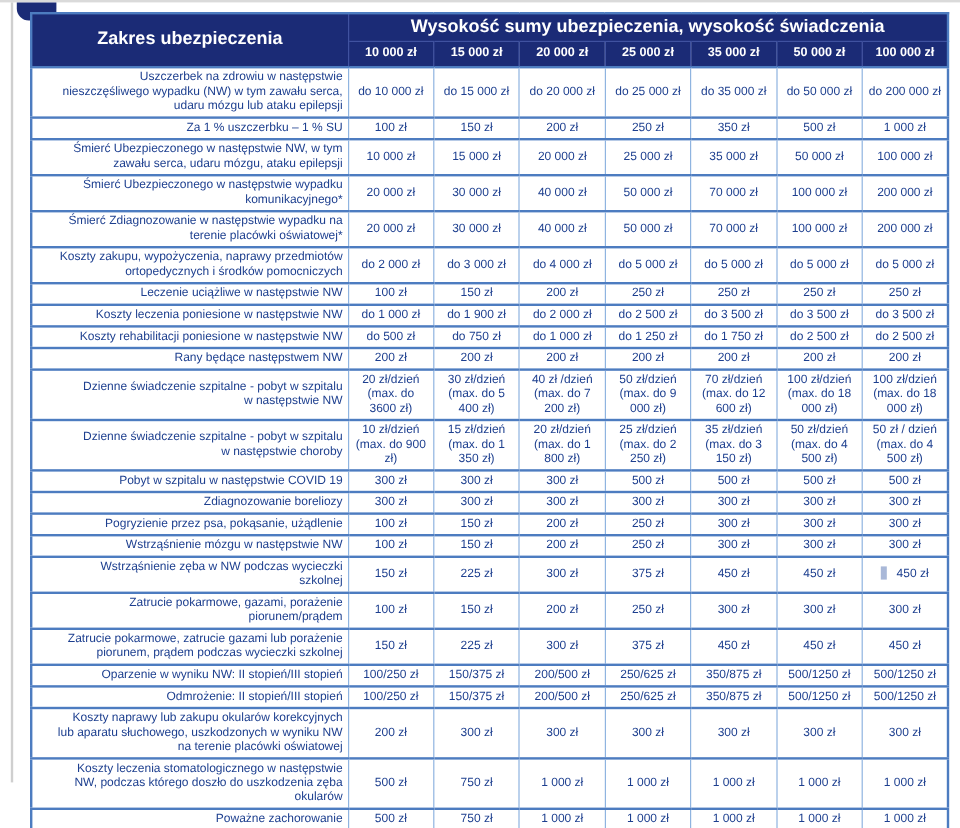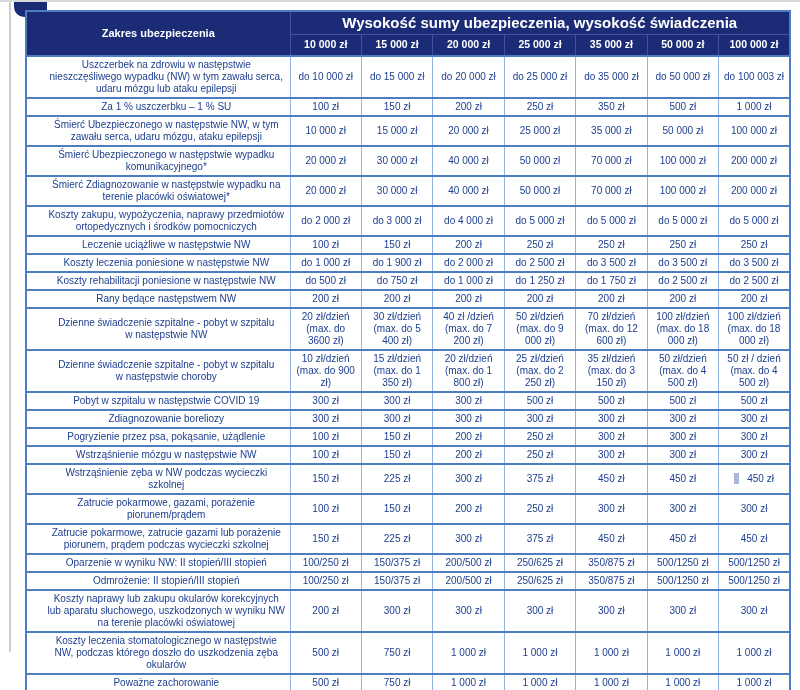--- a/index.html
+++ b/index.html
@@ -25,29 +25,29 @@
   }
   table.benefits{
     position:absolute;left:25px;top:10px;width:766px;
     border-collapse:collapse;table-layout:fixed;
     border:2px solid var(--border-blue);
     background:#fff;
   }
   col.label-col{width:264px;}
   th,td{color:var(--text-blue);font-size:10px;line-height:1.2;vertical-align:middle;}
   thead th{background:var(--header-navy);color:#ffffff;font-weight:bold;text-align:center;padding:2px 4px;}
-  th.corner{font-size:11px;}
+  th.corner{font-size:15px;}
   th.group{font-size:15px;height:19px;border-left:1px solid #4052a0;}
   th.colhead{font-size:10.5px;height:21px;border-left:1px solid #4052a0;border-top:1px solid #4052a0;}
   tbody td{
     border-top:2px solid var(--border-blue);
     border-left:1px solid var(--grid-blue);
     padding:2px 4px;background:#fff;
   }
-  td.label{text-align:center;white-space:pre-line;padding-left:20px;margin-left:45px;}
+  td.label{text-align:right;white-space:pre-line;padding-left:20px;margin-left:45px;}
   td.val{text-align:center;white-space:pre-line;}
   .cursor-artifact{
     display:inline-block;width:5px;height:11px;background:#a9b8d8;
     margin-right:8px;vertical-align:-2px;
   }
 </style>
 </head>
 <body>
 
 <div class="edge-top"></div>
@@ -91,21 +91,21 @@
   <tbody>
 
       <tr>
         <td class="label">Uszczerbek na zdrowiu w następstwie nieszczęśliwego wypadku (NW) w tym zawału serca, udaru mózgu lub ataku epilepsji</td>
         <td class="val">do 10 000 zł</td>
         <td class="val">do 15 000 zł</td>
         <td class="val">do 20 000 zł</td>
         <td class="val">do 25 000 zł</td>
         <td class="val">do 35 000 zł</td>
         <td class="val">do 50 000 zł</td>
-        <td class="val">do 100 003 zł</td>
+        <td class="val">do 200 000 zł</td>
       </tr>
 
       <tr>
         <td class="label">Za 1 % uszczerbku – 1 % SU</td>
         <td class="val">100 zł</td>
         <td class="val">150 zł</td>
         <td class="val">200 zł</td>
         <td class="val">250 zł</td>
         <td class="val">350 zł</td>
         <td class="val">500 zł</td>

